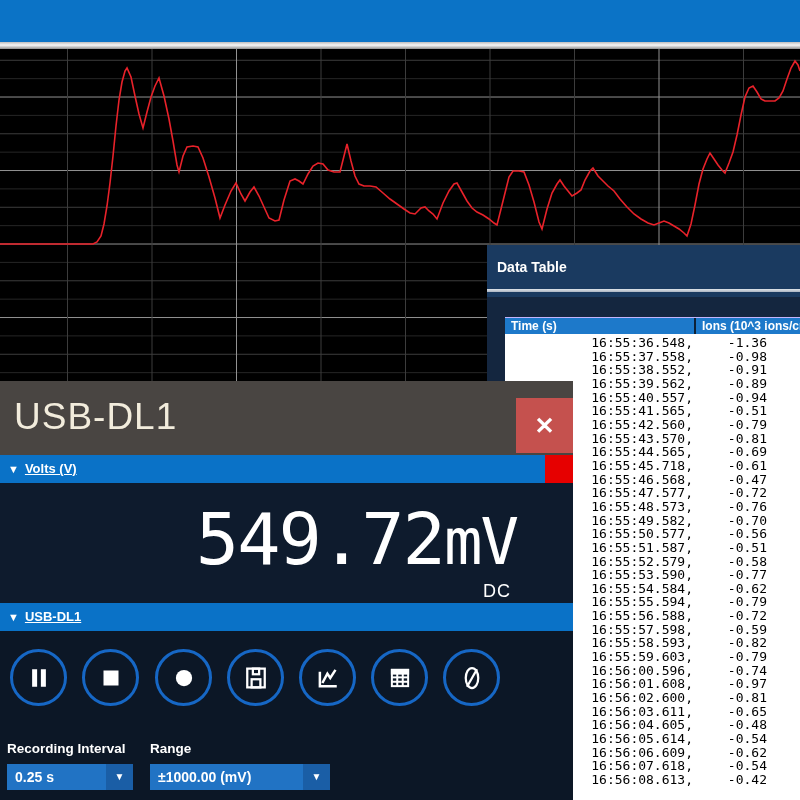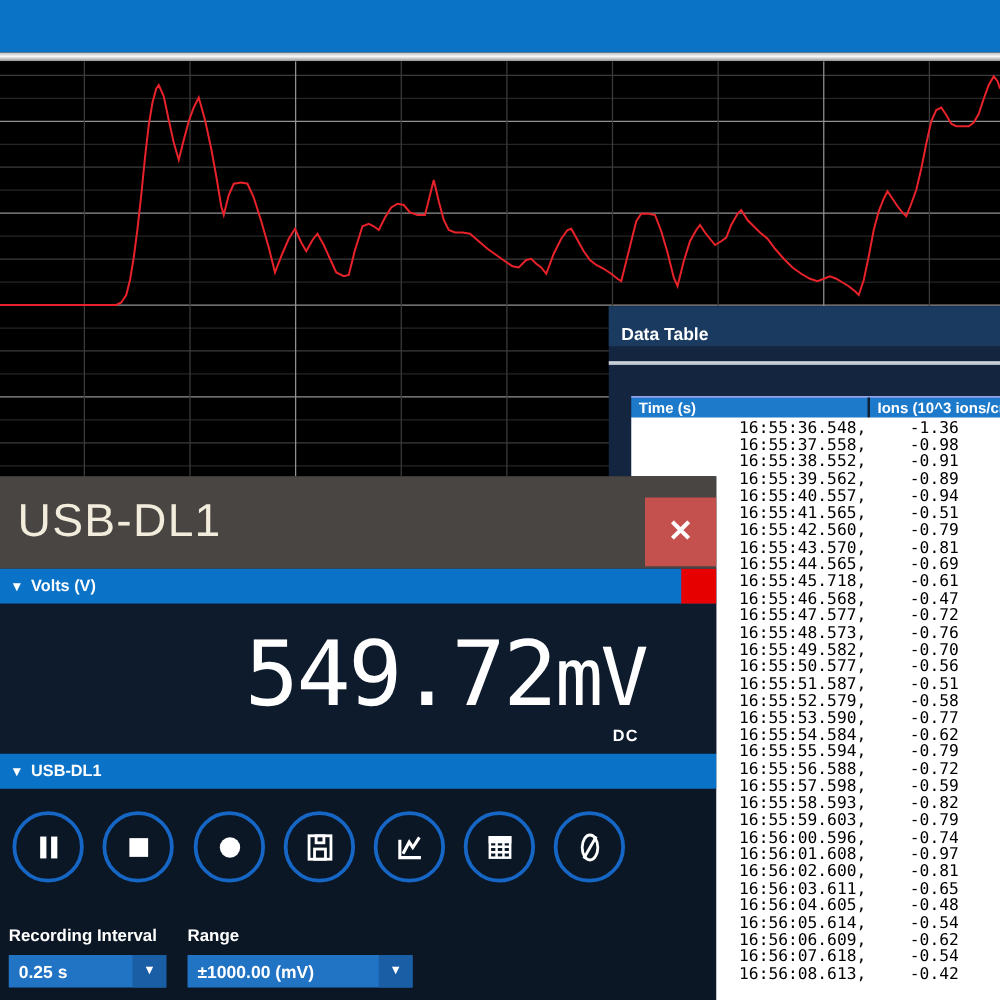--- a/index.html
+++ b/index.html
@@ -11,21 +11,21 @@
   .topstrip{position:absolute;left:0;top:42px;width:800px;height:7px;
             background:linear-gradient(#bdbdbd,#f7f7f7 45%,#8f8f8f);}
 
   
   .chart{position:absolute;left:0;top:49px;width:800px;height:751px;background:#000;z-index:1;}
   .chart svg{display:block;}
 
   
   .dt-window{position:absolute;left:487px;top:245px;width:313px;height:555px;
              background:#14263f;z-index:2;}
-  .dt-titlebar{position:absolute;left:0;top:0;right:0;height:32px;background:#1a3a60;}
+  .dt-titlebar{position:absolute;left:0;top:0;right:0;height:52px;background:#1a3a60;}
   .dt-title{position:absolute;left:10px;top:14px;color:#fff;font-weight:bold;font-size:14px;}
   .dt-sep{position:absolute;left:0;top:44px;right:0;height:3px;
           background:linear-gradient(#dfe4ea,#aab4c2);}
   .dt-header{position:absolute;left:18px;top:72px;right:0;height:17px;display:flex;
              background:#1d79ca;border-top:1px solid #c4b5fd;}
   .dt-header .h1{width:189px;color:#fff;font-weight:bold;font-size:12px;line-height:17px;
                  padding-left:6px;box-sizing:border-box;}
   .dt-header .h2{flex:1;color:#fff;font-weight:bold;font-size:12px;line-height:17px;
                  padding-left:6px;border-left:2px solid #0d2136;box-sizing:border-box;
                  white-space:nowrap;overflow:hidden;}
@@ -39,31 +39,31 @@
   
   .usb-window{position:absolute;left:0;top:381px;width:573px;height:419px;
               background:#0c1726;z-index:3;}
   .usb-titlebar{position:absolute;left:0;top:0;width:573px;height:74px;background:#494542;}
   .usb-title{position:absolute;left:14px;top:15px;font-size:37px;color:#f2ecdc;
              letter-spacing:1px;}
   .usb-close{position:absolute;right:0;top:17px;width:57px;height:55px;background:#c5514e;
              color:#fff;font-size:24px;font-weight:bold;text-align:center;line-height:55px;
              cursor:default;}
   .bluebar{position:absolute;left:0;width:573px;height:28px;background:#0a72c7;
-           color:#fff;font-weight:bold;font-size:13px;line-height:28px;}
+           color:#fff;font-weight:bold;font-size:13px;line-height:28px;text-decoration:underline;}
   .bluebar .tri{display:inline-block;margin:0 6px 0 8px;font-size:11px;vertical-align:0px;}
   .volts-bar{top:74px;}
   .volts-red{position:absolute;right:0;top:0;width:28px;height:28px;background:#e60000;}
   .display{position:absolute;left:0;top:102px;width:573px;height:120px;background:#0e1b2d;}
   .reading{position:absolute;right:56px;top:14px;color:#fff;white-space:nowrap;
            font-family:"DejaVu Sans Mono",monospace;}
   .reading .val{font-size:72px;letter-spacing:-2px;margin-top:12px;}
   .reading .unit{font-size:64px;margin-left:0;letter-spacing:-2px;}
   .reading .mode{position:absolute;right:6px;top:84px;font-family:"Liberation Sans",sans-serif;
-                 font-size:13px;font-weight:bold;letter-spacing:1px;text-align:center;}
+                 font-size:18px;font-weight:normal;letter-spacing:1px;text-align:center;}
   .device-bar{top:222px;}
   .btn-row{position:absolute;left:0;top:250px;width:573px;height:100px;}
   .cbtn{position:absolute;top:18px;width:51px;height:51px;border:3px solid #1667c5;
         border-radius:50%;display:flex;align-items:center;justify-content:center;}
   .cbtn svg{width:30px;height:30px;}
   .controls-labels{position:absolute;top:360px;left:0;width:573px;color:#fff;
                    font-weight:bold;font-size:13.5px;}
   .lbl-ri{position:absolute;left:7px;top:0;}
   .lbl-range{position:absolute;left:150px;top:0;}
   .dropdown{position:absolute;top:383px;height:26px;background:#2173c4;color:#fff;

